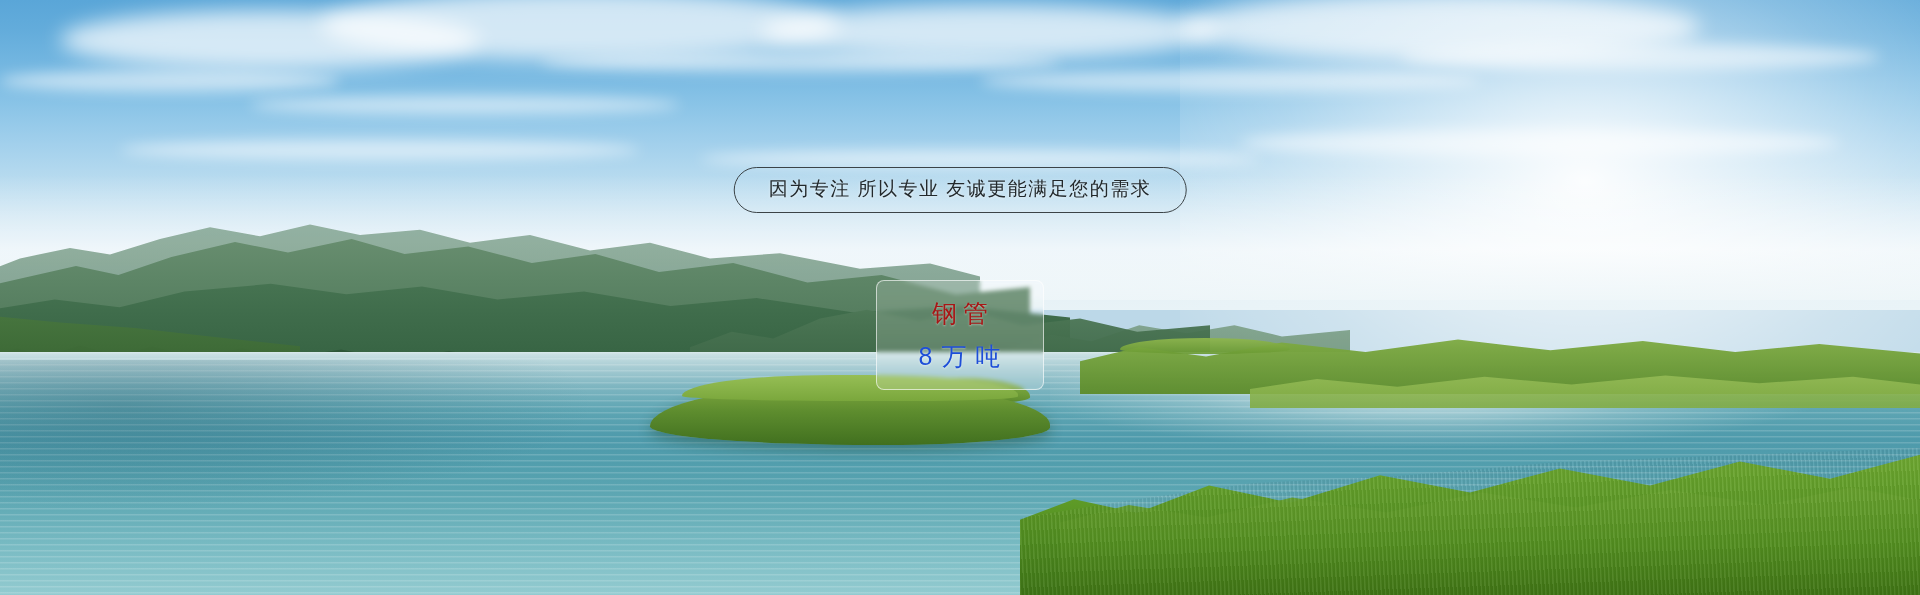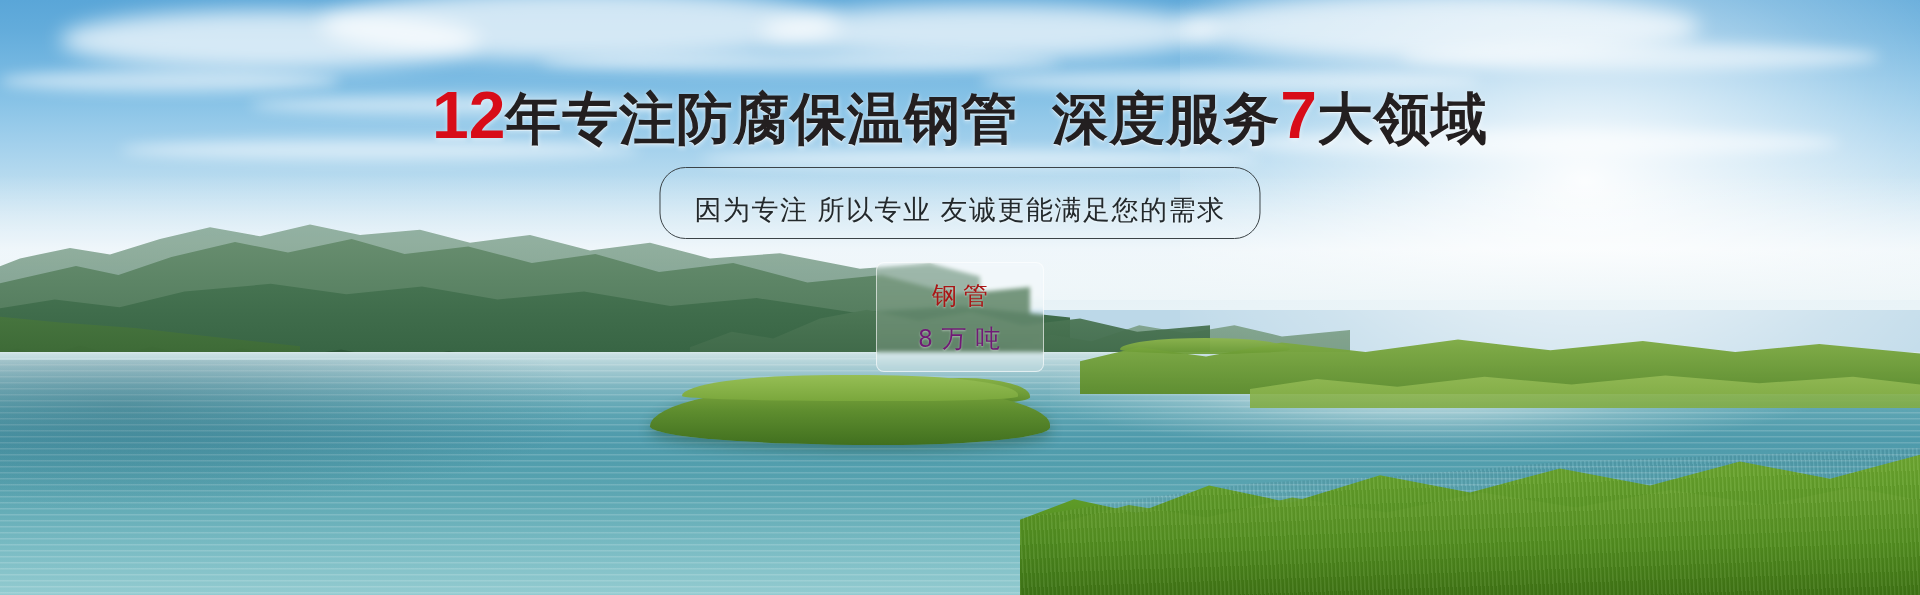--- a/index.html
+++ b/index.html
@@ -168,47 +168,47 @@
     text-shadow:0 2px 5px rgba(255,255,255,.55), 0 1px 0 rgba(255,255,255,.5);
   }
   .headline .num {
     color:#d80c18; font-size:66px; letter-spacing:0;
     text-shadow:0 2px 5px rgba(255,255,255,.5);
   }
   .headline .gap { display:inline-block; width:34px; }
 
   .subtitle-pill {
     position:absolute; left:50%; top:167px; transform:translateX(-50%);
-    padding:24px 34px 10px;
+    padding:8px 34px 10px;
     border:1.6px solid #3b4347; border-radius:26px;
-    font-size:27px; color:#23292c; letter-spacing:1.5px;
+    font-size:19px; color:#23292c; letter-spacing:1.5px;
     white-space:nowrap; background:transparent;
     text-shadow:0 1px 3px rgba(255,255,255,.6);
   }
 
   
   .cards {
-    position:absolute; left:50%; top:262px; transform:translateX(-50%);
+    position:absolute; left:50%; top:280px; transform:translateX(-50%);
     display:flex; gap:9px;
   }
   .card {
     width:168px; height:110px;
     background:rgba(255,255,255,.17);
     border:1px solid rgba(255,255,255,.62);
     border-radius:8px;
     backdrop-filter:blur(2px);
     display:flex; flex-direction:column; align-items:center; justify-content:center;
     gap:10px;
   }
   .card-label {
     font-size:25px; color:#a81616; letter-spacing:6px; text-indent:6px;
     font-weight:500; text-shadow:0 1px 2px rgba(255,255,255,.45);
   }
   .card-value {
-    font-size:25px; color:#701a75; letter-spacing:1px;
+    font-size:25px; color:#1d4ed8; letter-spacing:1px;
     text-shadow:0 1px 2px rgba(255,255,255,.45);
   }
   .card-value sup { font-size:15px; vertical-align:super; }
 </style>
 </head>
 <body>
 
 <div class="banner">
 
   <div class="sky"></div>
@@ -244,23 +244,20 @@
 
   <div class="marsh-right"></div>
   <div class="marsh-right2"></div>
   <div class="island-tiny"></div>
   <div class="island-small"></div>
   <div class="island-main"></div>
   <div class="grass-front"></div>
   <div class="grass-front2"></div>
   <div class="grass-blades"></div>
 
-  <div class="headline">
-    <span class="num">12</span><span>年专注防腐保温钢管</span><span class="gap"></span><span>深度服务</span><span class="num">7</span><span>大领域</span>
-  </div>
 
   <div class="subtitle-pill">因为专注  所以专业  友诚更能满足您的需求</div>
 
   <div class="cards">
 
     <div class="card">
       <div class="card-label">钢管</div>
       <div class="card-value">
         <span>8 万 吨</span><sup></sup>
       </div>

